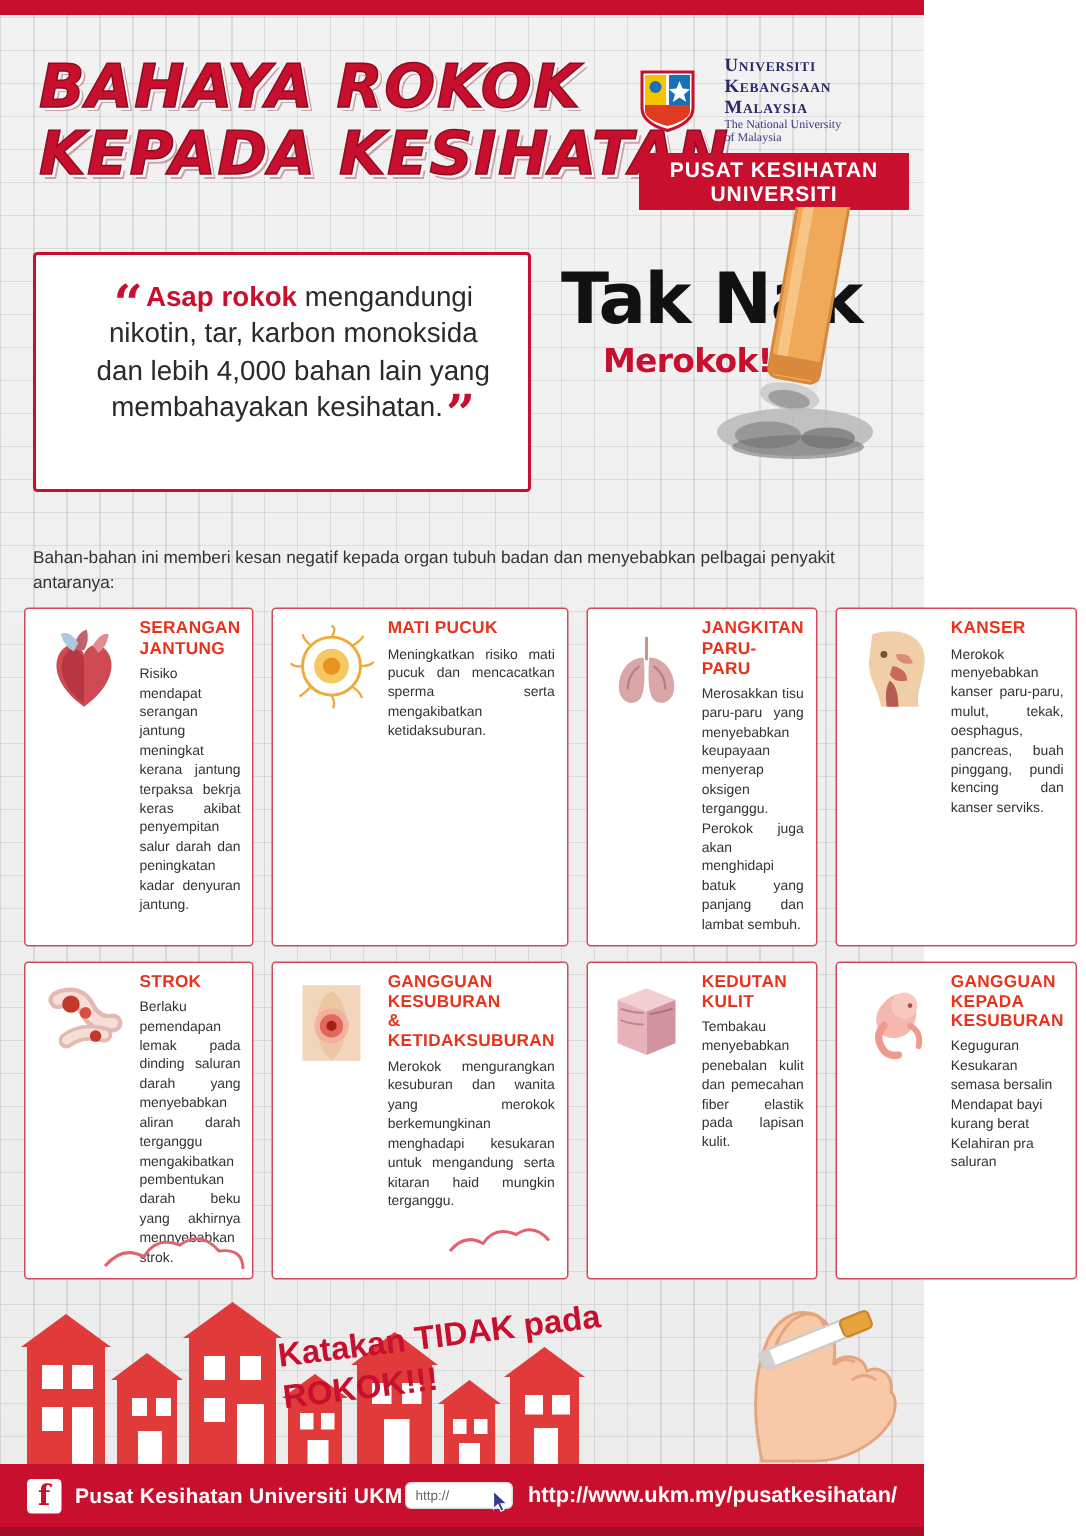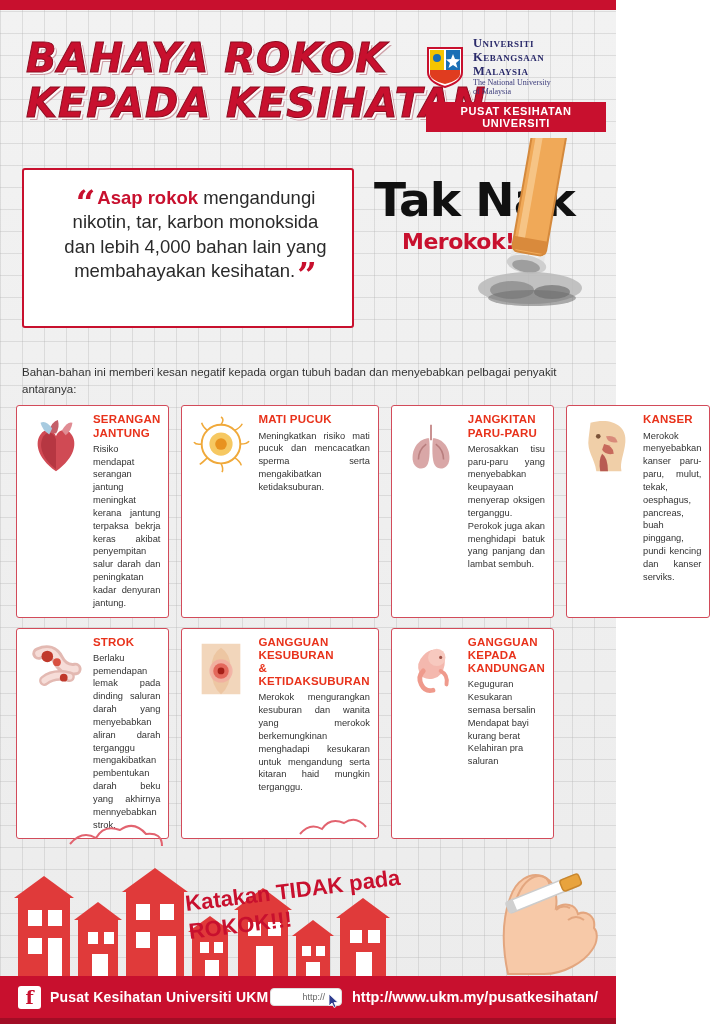--- a/index.html
+++ b/index.html
@@ -32,21 +32,21 @@
     font-weight: bold;
     font-style: italic;
     font-size: 40px;
     letter-spacing: 1px;
     color: #c8102e;
     line-height: 1.12;
     -webkit-text-stroke: 1px #8d0c20;
     text-shadow: 2px 2px 0 rgba(255,255,255,.95), 3px 3px 0 rgba(140,12,32,.35);
   }
   .logo-block { position:absolute; right: 10px; top: 26px; text-align:center; width: 180px; }
-  .logo-row { display:flex; align-items:center; justify-content:flex-start; gap:9px; }
+  .logo-row { display:flex; align-items:center; justify-content:flex-start; gap:19px; }
   .crest { width: 38px; height: 44px; flex: 0 0 auto; }
   .uni-name {
     font-family: "Liberation Serif", serif;
     color: #2a2a6a;
     font-size: 12.5px;
     line-height: 1.12;
     letter-spacing: .5px;
     text-align: left;
     font-variant: small-caps;
     font-weight: bold;
@@ -57,21 +57,21 @@
     font-size: 8px;
     line-height:1.15;
     text-align:left;
     font-weight: normal;
     letter-spacing: 0;
   }
   .puskes {
     margin-top: 6px;
     background: #c8102e;
     color: #fff;
-    font-size: 11px;
+    font-size: 14px;
     font-weight: bold;
     letter-spacing: .6px;
     padding: 3px 19px;
   }
 
   
   .mid { position: relative; height: 200px; margin: 0 14px 0 14px; }
   .quote-box {
     position: absolute; left: 8px; top: 8px; width: 332px; height: 160px;
     background: #fff; border: 2px solid #c8102e; border-radius: 3px;
@@ -144,21 +144,21 @@
     border-bottom: 6px solid #a10d25;
   }
   .fb-icon {
     width: 23px; height: 23px; background: #fff; color: #c8102e; border-radius: 3px;
     font-family: "DejaVu Serif", serif; font-weight: bold; font-size: 19px;
     display:flex; align-items:center; justify-content:center; line-height: 1;
     margin-right: 9px;
   }
   .fb-text { color: #fff; font-weight: bold; font-size: 14px; letter-spacing: .2px; text-align: center; }
   .url-box {
-    margin-left: auto; display:flex; align-items:center; gap: 10px; text-align: right;
+    margin-left: auto; display:flex; align-items:center; gap: 10px;
   }
   .url-pill {
     background:#fff; border:1px solid #ddd; border-radius: 4px; padding: 3px 16px 3px 6px;
     font-size: 9px; color:#666; position: relative; min-width: 72px;
   }
   .cursor { position:absolute; right: 2px; top: 5px; width: 11px; height: 14px; }
   .url-text { color: #fff; font-weight: bold; font-size: 14.5px; }
 </style>
 </head>
 <body>
@@ -337,33 +337,49 @@
       </span>
       <div class="txt">
         <h3>
           <span>GANGGUAN KESUBURAN</span><br>
           <span>&amp; KETIDAKSUBURAN</span>
         </h3>
         <p>Merokok mengurangkan kesuburan dan wanita yang merokok berkemungkinan menghadapi kesukaran untuk mengandung serta kitaran haid mungkin terganggu.</p>
       </div>
     </div>
 
+    <div class="card">
+      <span class="art">
+        <svg viewBox="0 0 60 64" width="58" height="62">
+          <path d="M10 16 l20 -8 l20 8 l-20 8 z" fill="#f3cfd4"></path>
+          <path d="M10 16 v30 l20 8 v-30 z" fill="#e6b3bb"></path>
+          <path d="M50 16 v30 l-20 8 v-30 z" fill="#d194a0"></path>
+          <path d="M12 22 q8 3 16 3" stroke="#c4818e" stroke-width="1.3" fill="none"></path>
+          <path d="M12 30 q8 3 16 3" stroke="#c4818e" stroke-width="1.3" fill="none"></path>
+          <path d="M32 26 q8 -1 16 -4" stroke="#b2707e" stroke-width="1.3" fill="none"></path>
+        </svg>
+      </span>
+      <div class="txt">
+        <h3>KEDUTAN KULIT</h3>
+        <p>Tembakau menyebabkan penebalan kulit dan pemecahan fiber elastik pada lapisan kulit.</p>
+      </div>
+    </div>
 
     <div class="card">
       <span class="art">
         <svg viewBox="0 0 60 64" width="58" height="62">
           <path d="M34 12 q12 4 10 16 q-2 12 -12 14 q-10 2 -14 -6 q-4 -10 4 -18 q5 -6 12 -6 z" fill="#f4b8ae"></path>
           <circle cx="36" cy="20" r="9" fill="#f7c9bf"></circle>
           <path d="M22 34 q-6 6 -2 14 q4 8 12 6" stroke="#ef9a8c" stroke-width="5" fill="none" stroke-linecap="round"></path>
           <path d="M40 34 q8 4 6 14" stroke="#ef9a8c" stroke-width="4" fill="none" stroke-linecap="round"></path>
           <circle cx="40" cy="20" r="1.6" fill="#9d5247"></circle>
         </svg>
       </span>
       <div class="txt">
-        <h3>GANGGUAN KEPADA KANDUNGAN</h3>
+        <h3>GANGGUAN KEPADA KESUBURAN</h3>
         <p class="lines">
           <span>Keguguran</span><br>
           <span>Kesukaran semasa bersalin</span><br>
           <span>Mendapat bayi kurang berat</span><br>
           <span>Kelahiran pra saluran</span>
         </p>
       </div>
     </div>
   </div>
 

